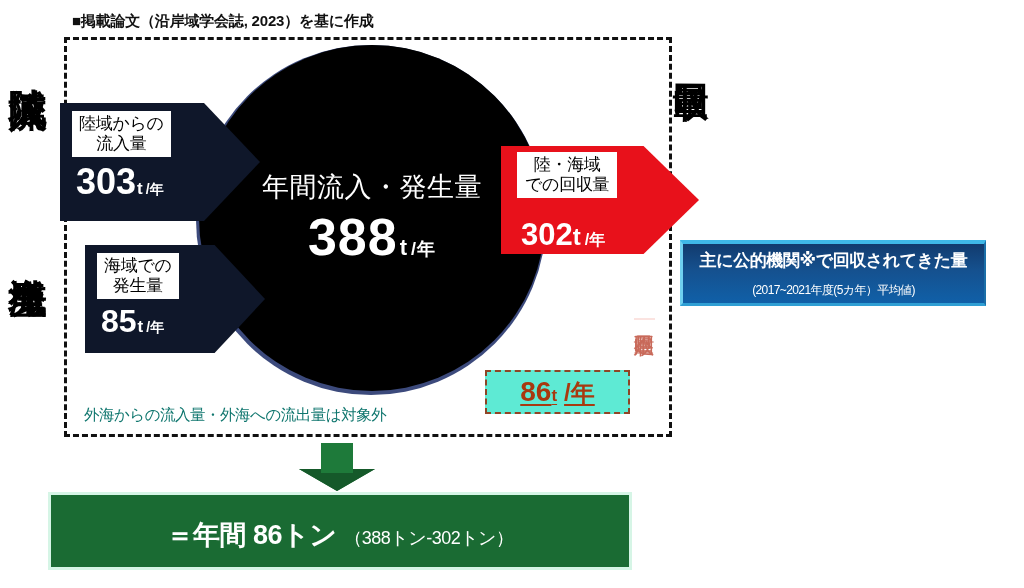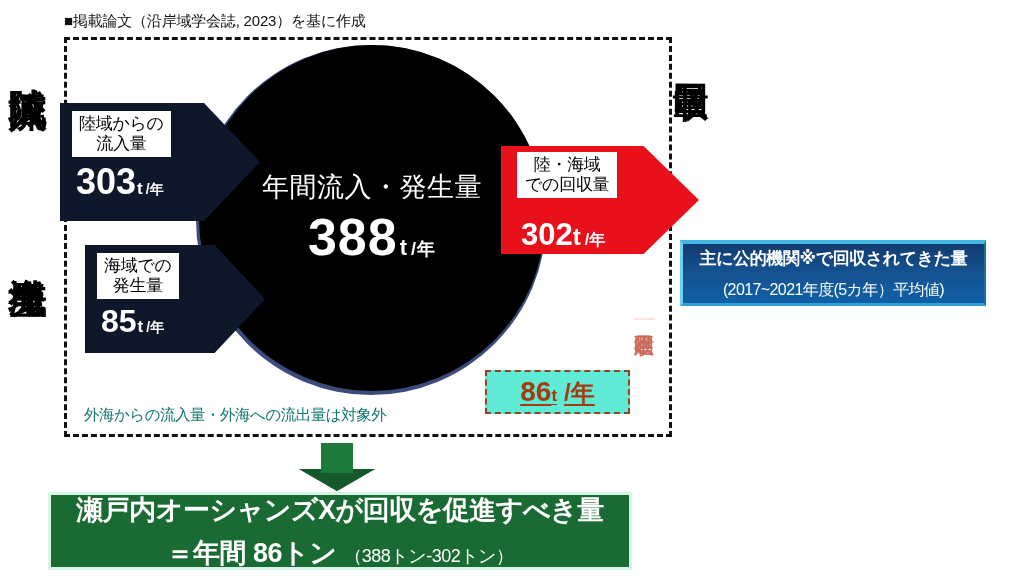--- a/index.html
+++ b/index.html
@@ -7,22 +7,22 @@
     width:1024px;height:588px;
     background:#ffffff;
     font-family:"Liberation Sans","DejaVu Sans",sans-serif;
     overflow:hidden;
     position:relative;
   }
   #stage{position:absolute;left:0;top:0;width:1024px;height:588px;}
 
   
   .header-note{
-    position:absolute;left:64px;top:12px;
-    font-size:15px;color:#111;font-weight:400;
+    position:absolute;left:72px;top:12px;
+    font-size:15px;color:#111;font-weight:700;
     letter-spacing:-0.2px;white-space:nowrap;
   }
 
   
   .scope-box{
     position:absolute;left:64px;top:37px;
     width:608px;height:400px;
     border:3px dashed #111;
     box-sizing:border-box;
     background:transparent;
@@ -126,21 +126,21 @@
     border-top:4px solid #3fb8e8;
     border-left:3px solid #6fd0f0;
     border-right:2px solid #1b6fa8;
     border-bottom:3px solid #2f9fd4;
     box-sizing:border-box;
     display:flex;flex-direction:column;
     align-items:center;justify-content:center;
     color:#fff;
   }
   .info-line1{font-size:17px;font-weight:bold;letter-spacing:-0.4px;white-space:nowrap;}
-  .info-line2{font-size:16px;letter-spacing:-0.6px;white-space:nowrap;margin-top:10px;}
+  .info-line2{font-size:12px;letter-spacing:-0.6px;white-space:nowrap;margin-top:10px;}
 
   
   .footnote{
     position:absolute;left:680px;top:325px;
     font-size:16.5px;color:#111;line-height:1.45;
     letter-spacing:-0.4px;white-space:nowrap;
   }
   .footnote .l2{padding-left:18px;display:block;}
 
   
@@ -279,20 +279,19 @@
 
   <div class="inside-note">外海からの流入量・外海への流出量は対象外</div>
 
   <svg class="green-arrow" viewBox="0 0 76 48">
     <polygon points="22,0 54,0 54,26 76,26 38,48 0,26 22,26" fill="#1a6b33"></polygon>
     <polygon points="22,26 54,26 54,26 76,26 38,48 0,26" fill="#15592a"></polygon>
     <polygon points="22,0 54,0 54,30 22,30" fill="#1e7a3a"></polygon>
   </svg>
 
   <div class="green-banner">
-    <div class="banner-line1">瀬戸内オーシャンズXが回収を促進すべき量</div>
     <div class="banner-line2">
       <span>＝年間 86トン</span>
       <span class="sub">（388トン-302トン）</span>
     </div>
   </div>
 
 </div>
 
 </body></html>

